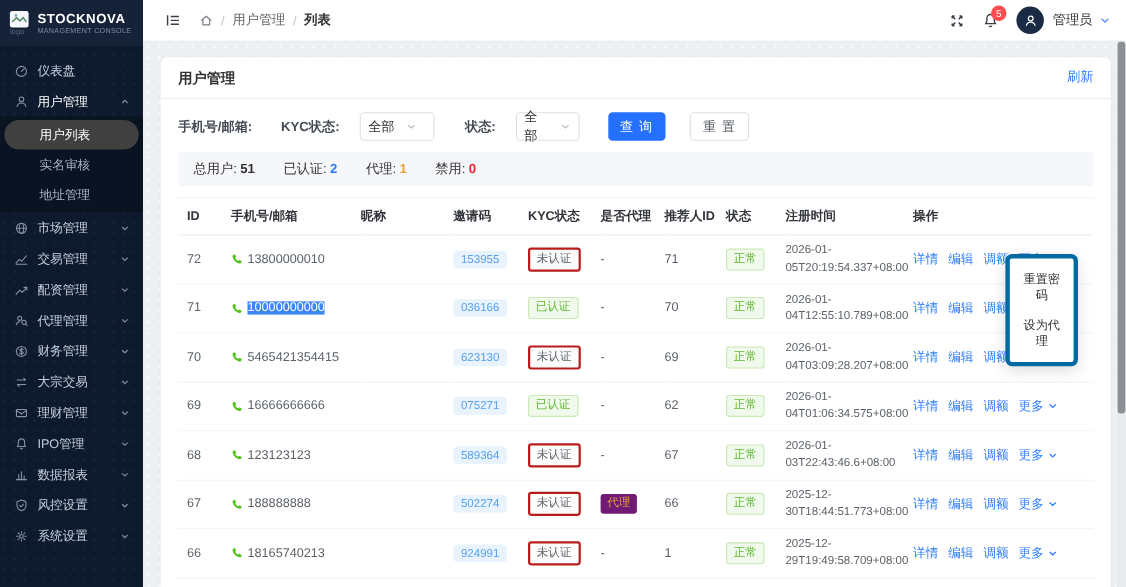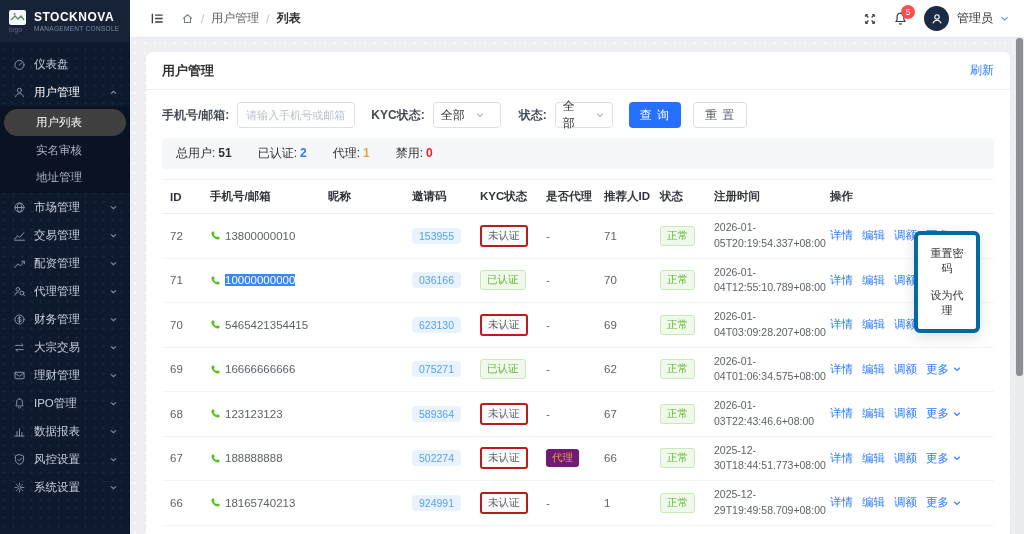--- a/index.html
+++ b/index.html
@@ -41,21 +41,21 @@
   .uname { font-size:12px; color:#303133; margin-left:-8px; }
   .uchev { color:#5f8efc; display:flex; margin-left:-10px; cursor:pointer; }
 
   .content { flex:1; padding:14px 14px 0 16px;
              background-image:radial-gradient(rgba(255,255,255,.75) 1px, transparent 1.3px); background-size:10px 10px; }
   .card { background:#fff; border-radius:6px; box-shadow:0 1px 3px rgba(20,40,80,.05); height:486px; overflow:hidden; }
   .card-head { height:38px; display:flex; align-items:center; padding:0 16px; border-bottom:1px solid #ebeef5; }
   .card-title { font-size:13px; font-weight:bold; }
   .refresh { margin-left:auto; color:#2b7cff; cursor:pointer; font-size:12px; }
 
-  .filters { display:flex; align-items:center; padding:12px 16px 10px; gap:8px; }
+  .filters { display:flex; align-items:center; padding:12px 16px 10px; gap:18px; }
   .f-label { font-size:12px; color:#454b54; font-weight:bold; }
   .f-input { width:118px; height:26px; border:1px solid #dcdfe6; border-radius:4px; padding:0 8px; font-size:11px; color:#303133;
              font-family:inherit; outline:none; }
   .f-input::placeholder { color:#b9bfc9; }
   .f-select { height:26px; border:1px solid #dcdfe6; border-radius:4px; display:flex; align-items:center; padding:0 7px; gap:10px;
               font-size:12px; color:#303133; cursor:pointer; background:#fff; }
   .f-select .chev { color:#b3b9c2; display:flex; }
   .btn { height:26px; padding:0 11px; border-radius:4px; font-size:12px; display:flex; align-items:center; cursor:pointer; letter-spacing:1px; }
   .btn-primary { background:#2570fe; color:#fff; margin-left:8px; }
   .btn-plain { background:#fff; border:1px solid #dcdfe6; color:#5a6068; margin-left:4px; }
@@ -349,21 +349,20 @@
 
     <div class="content">
       <div class="card">
         <div class="card-head">
           <span class="card-title">用户管理</span>
           <span class="refresh">刷新</span>
         </div>
 
         <div class="filters">
           <span class="f-label">手机号/邮箱:</span>
-          <input class="f-input" placeholder="请输入手机号或邮箱" style="">
           <span class="f-label" style="margin-left:8px">KYC状态:</span>
           <span class="f-select" style="width:68px">
             <span>全部</span>
             <span class="chev">
                 <svg width="10" height="10" viewBox="0 0 16 16" fill="none" stroke="#b3b9c2" stroke-width="1.8">
                   <path d="M3.5 6 8 10.2 12.5 6"></path>
                 </svg>
               </span>
           </span>
           <span class="f-label" style="margin-left:10px">状态:</span>

